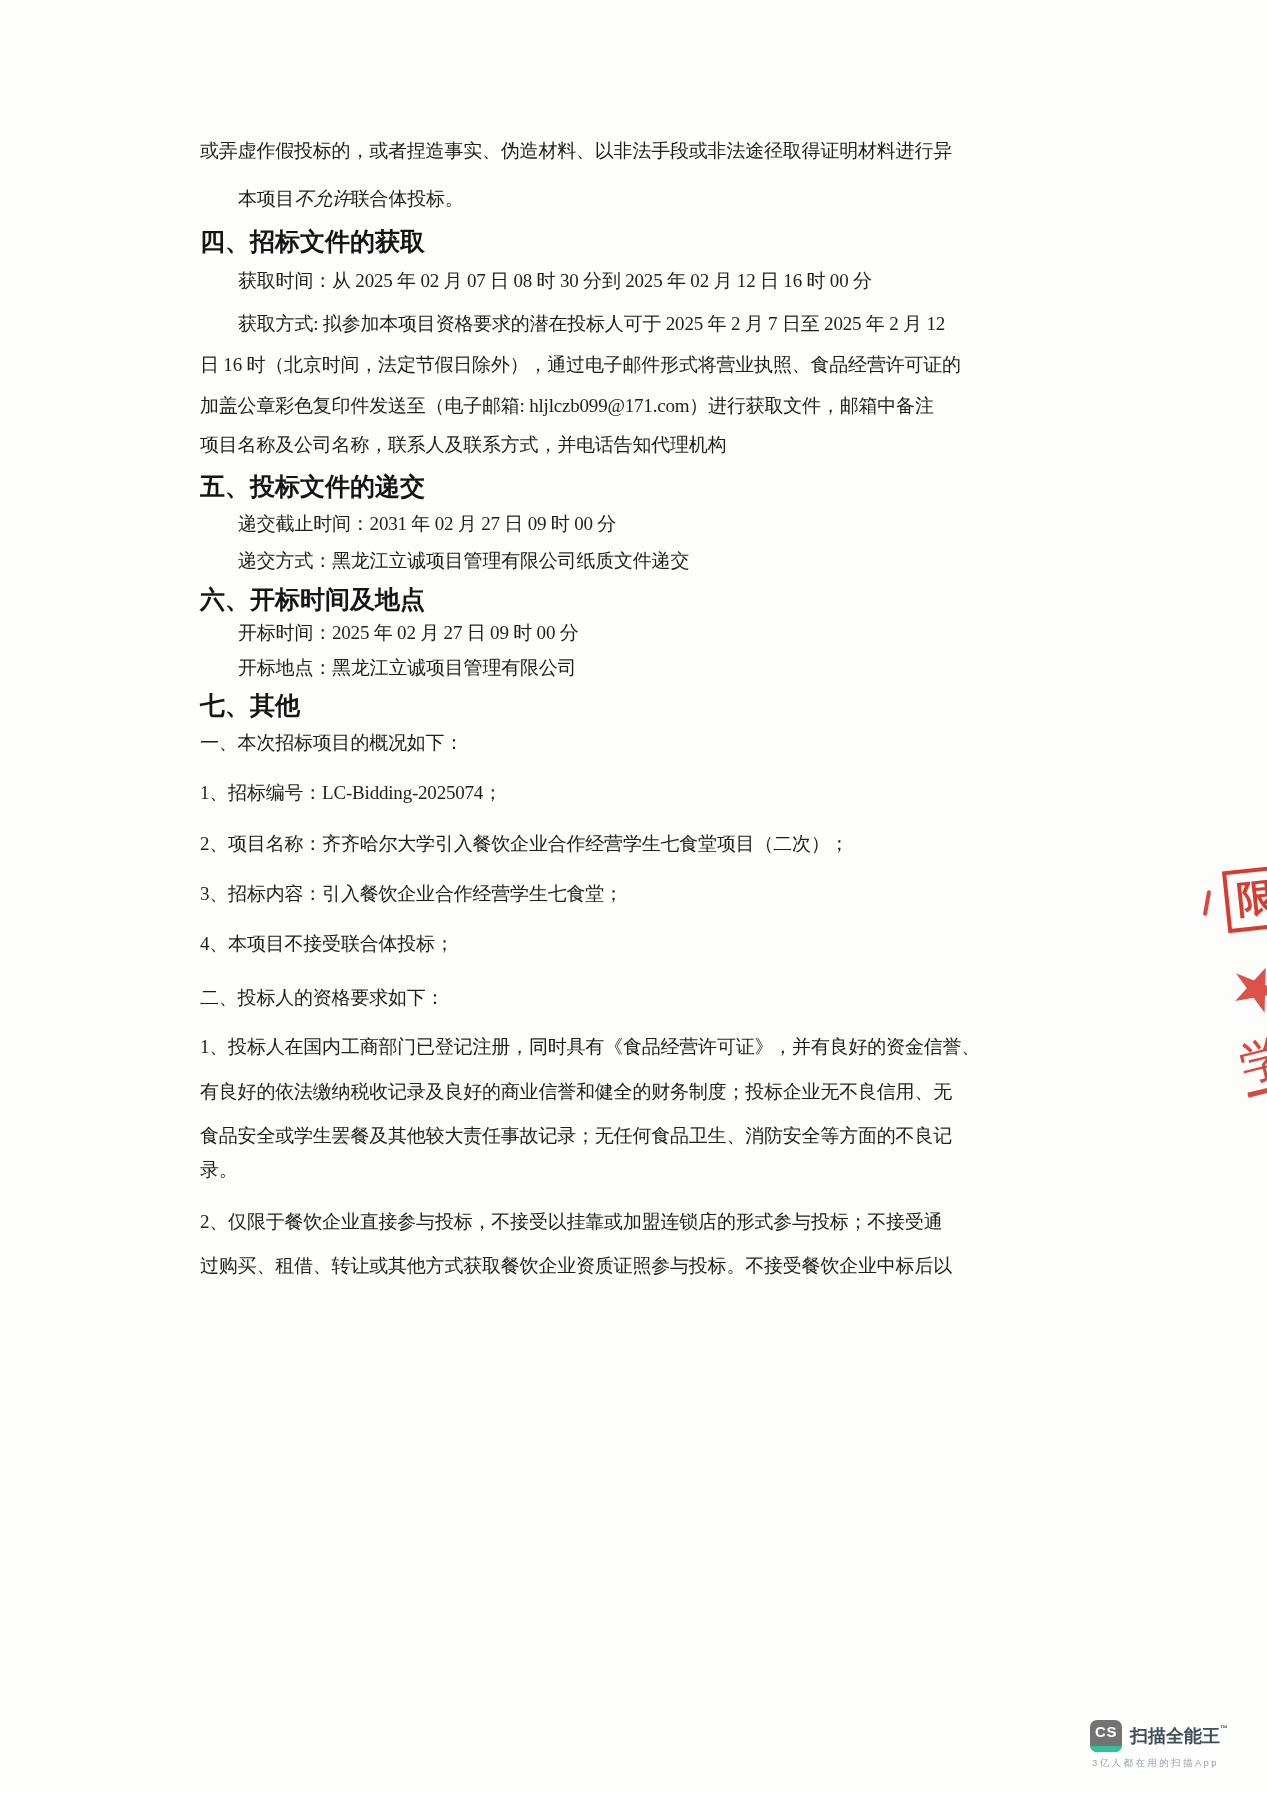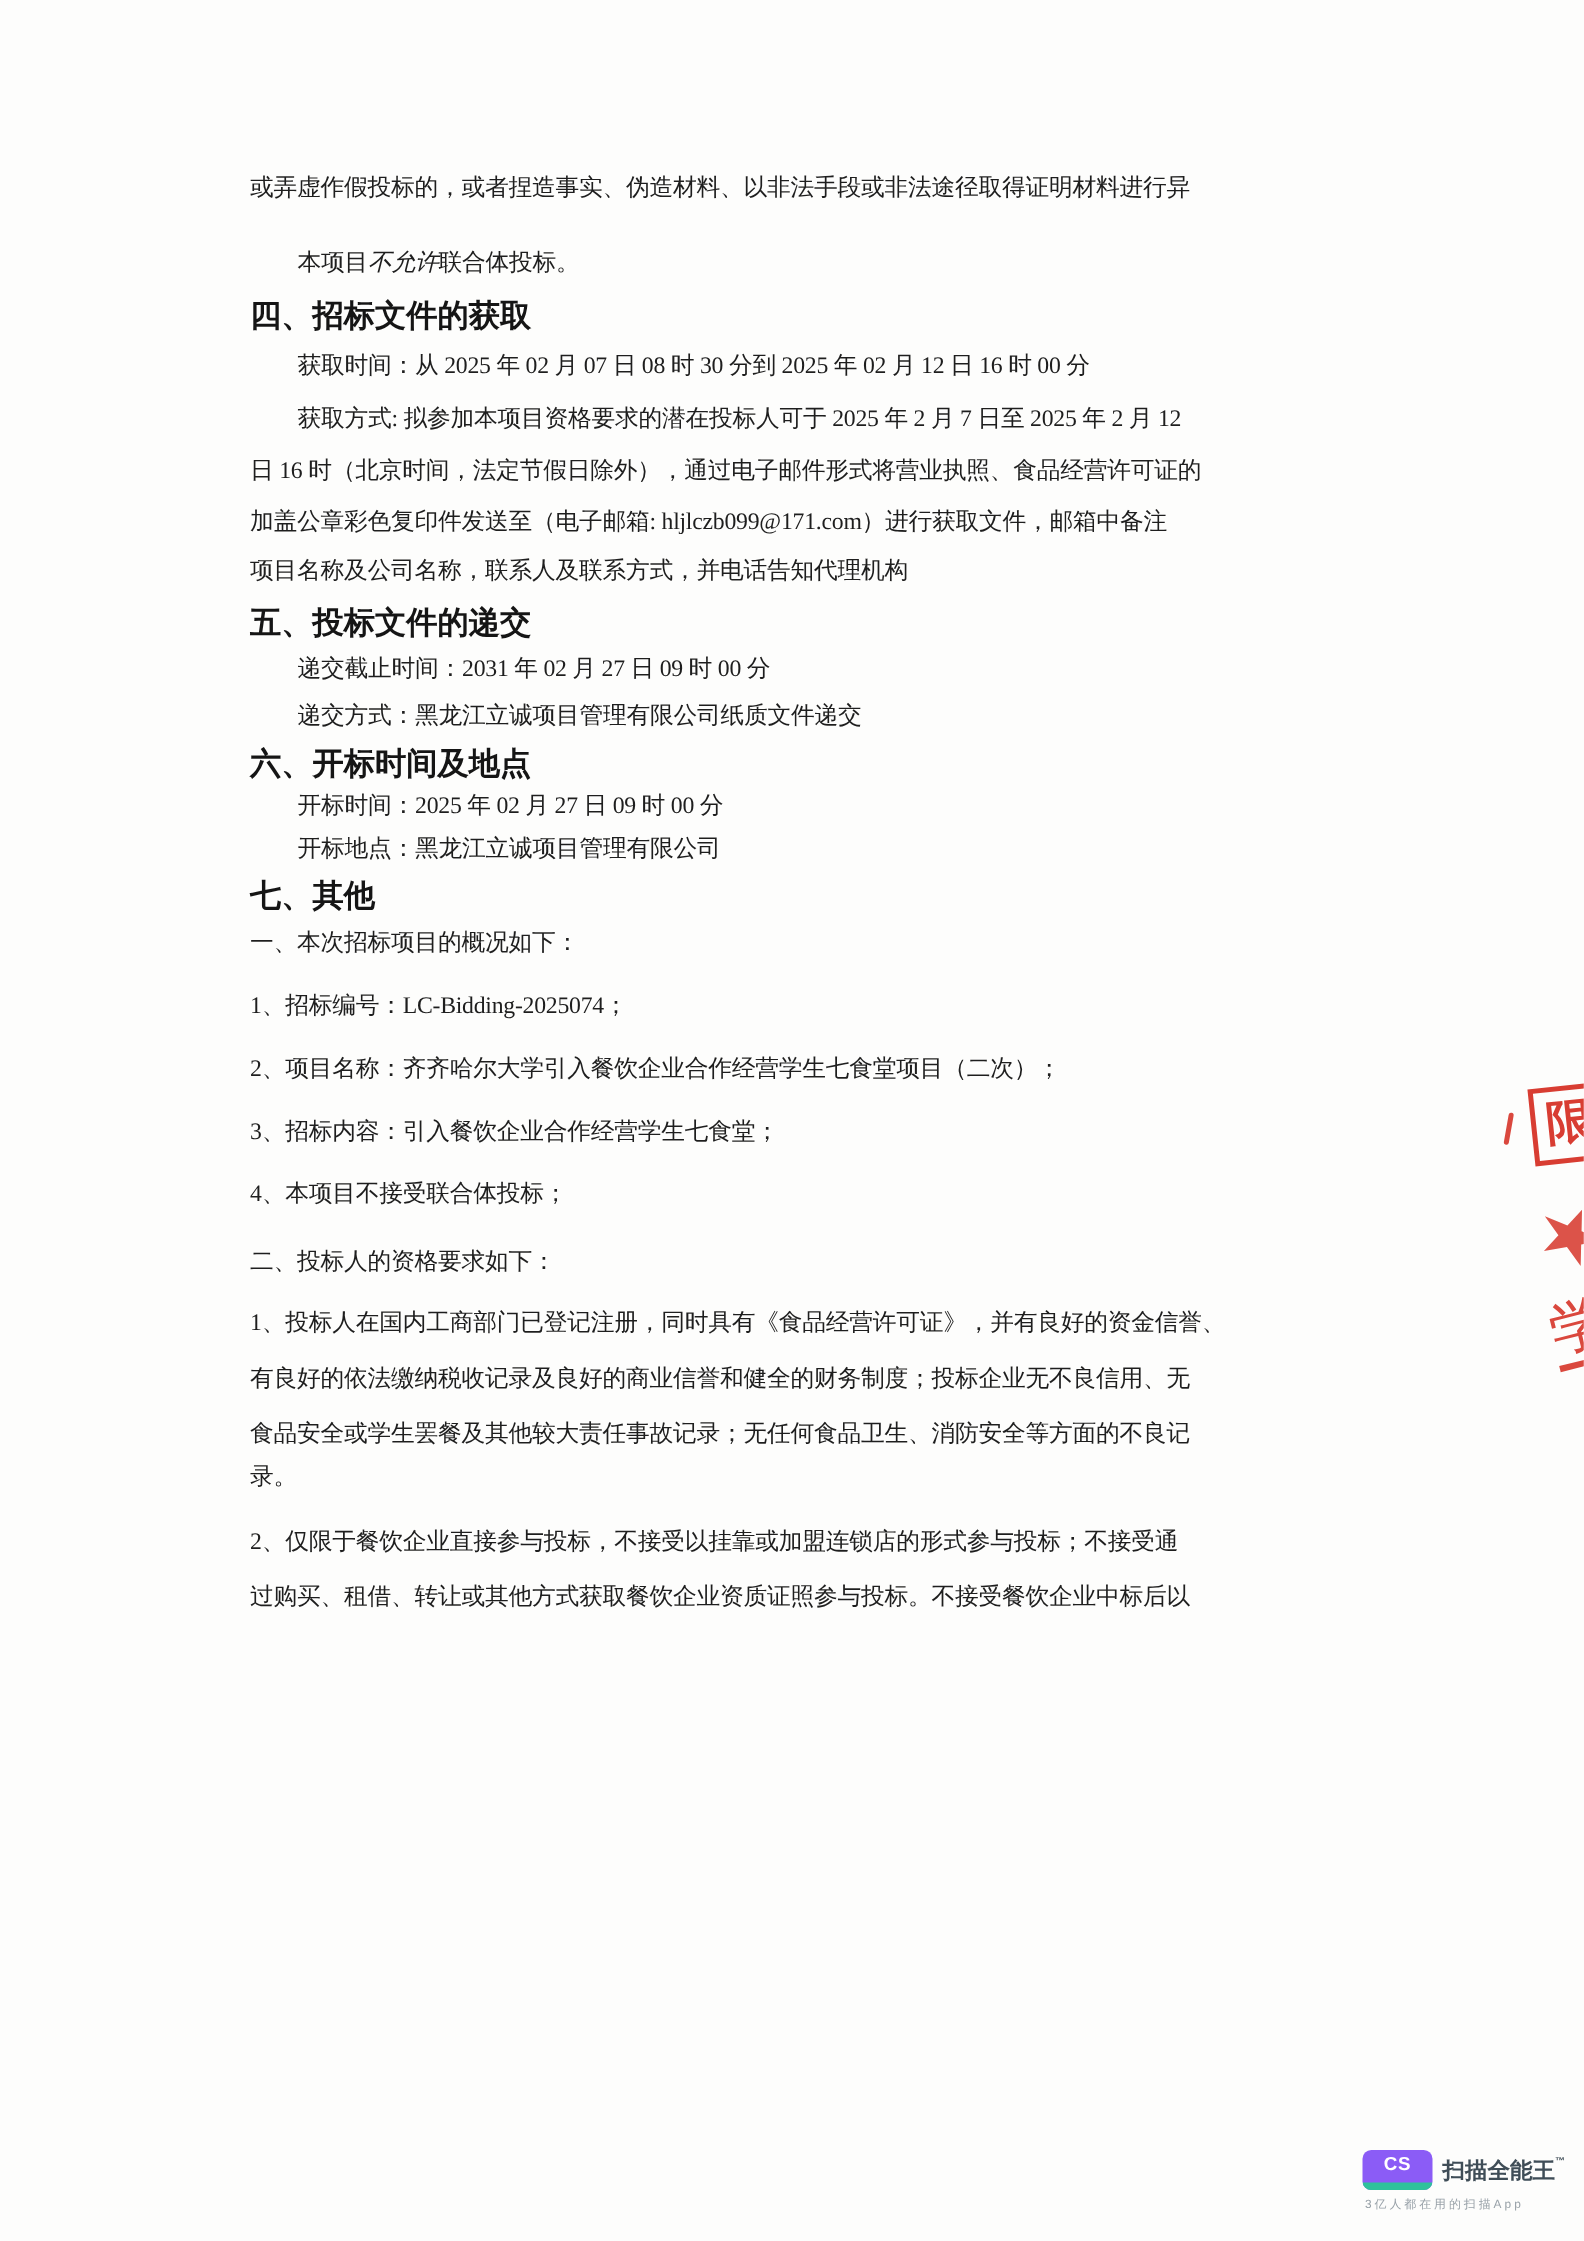--- a/index.html
+++ b/index.html
@@ -30,21 +30,21 @@
     line-height:30px;
     white-space:nowrap;
     color:#151515;
   }
   .em{font-style:italic;}
   
   .mb6{margin-bottom:6px;}  .mb9{margin-bottom:9px;}  .mb10{margin-bottom:10px;}
   .mb11{margin-bottom:11px;}.mb12{margin-bottom:12px;}.mb13{margin-bottom:13px;}
   .mb14{margin-bottom:14px;}.mb15{margin-bottom:15px;}.mb16{margin-bottom:8px;}
   .mb17{margin-bottom:17px;}.mb18{margin-bottom:18px;}.mb19{margin-bottom:19px;}
-  .mb22{margin-bottom:34px;}.mb23{margin-bottom:23px;}.mb24{margin-bottom:24px;}
+  .mb22{margin-bottom:22px;}.mb23{margin-bottom:23px;}.mb24{margin-bottom:24px;}
   .mb25{margin-bottom:25px;}.mb26{margin-bottom:26px;}.mb28{margin-bottom:28px;}
 
   
   .stamp{
     position:absolute;
     right:0;top:868px;
     width:80px;height:270px;
     pointer-events:none;
   }
   .stamp-tick{
@@ -85,26 +85,25 @@
   
   .watermark{
     position:absolute;
     left:1090px;top:1720px;
     width:172px;
     font-family:"Liberation Sans","DejaVu Sans",sans-serif;
   }
   .wm-row{display:flex;align-items:center;}
   .wm-logo{
     width:32px;height:32px;
-    background:#8b5cf6;
+    background:#737373;
     border-radius:7px;
     position:relative;
     overflow:hidden;
     flex:0 0 32px;
-    padding-left:24px;
   }
   .wm-logo-text{
     position:absolute;left:0;right:0;top:3px;
     text-align:center;
     color:#ffffff;
     font-weight:bold;
     font-size:15px;
     letter-spacing:0.5px;
   }
   .wm-logo-band{

